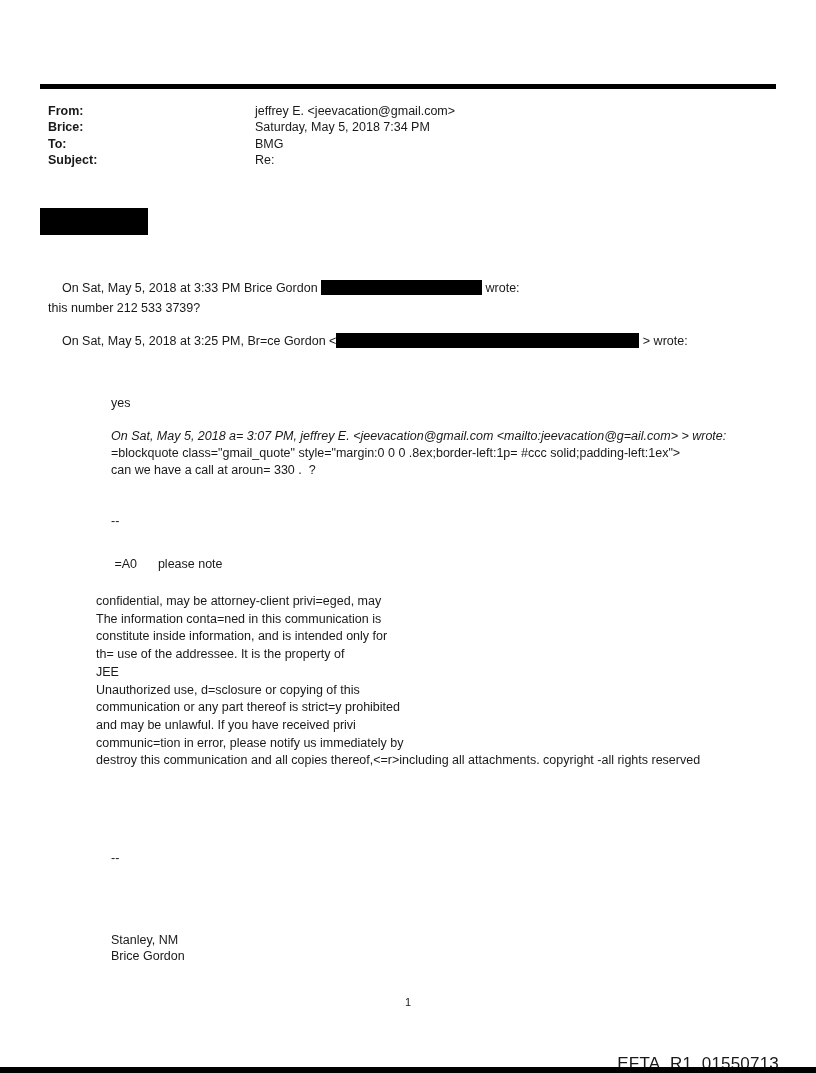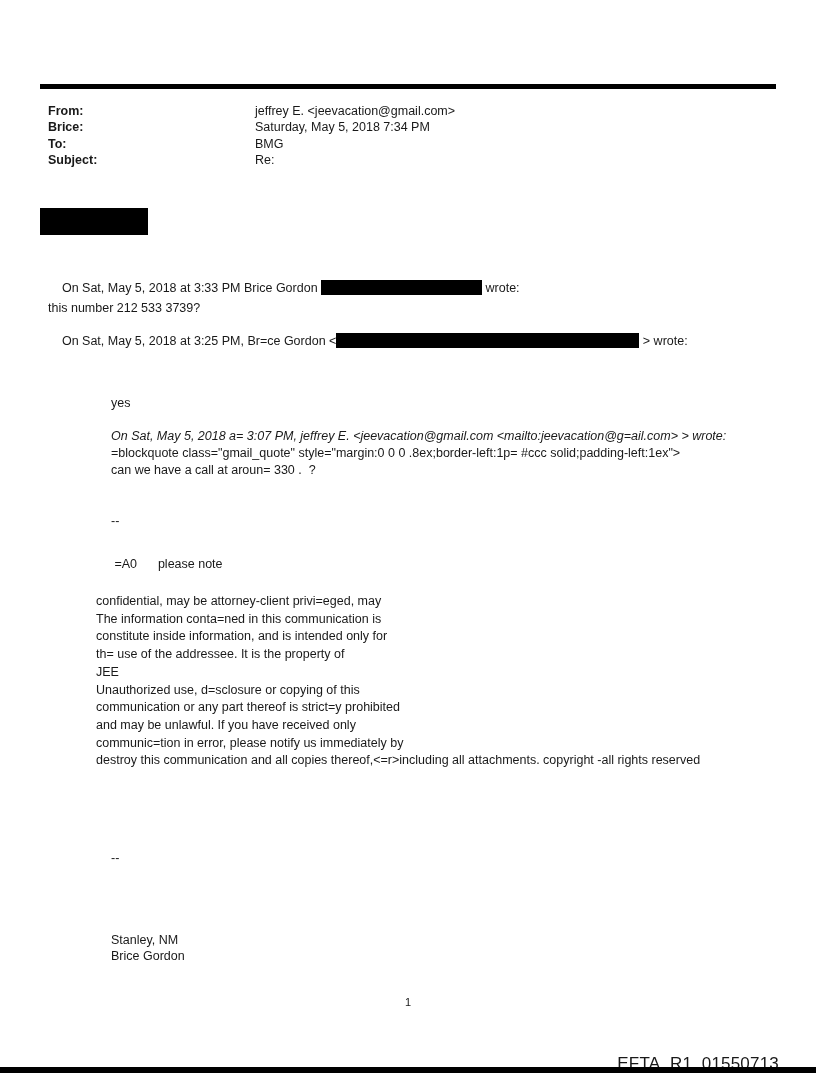--- a/index.html
+++ b/index.html
@@ -101,21 +101,21 @@
   <div class="line indent" style="top:557px;"> =A0      please note</div>
 
   <div class="disclaimer">
     <div>confidential, may be attorney-client privi=eged, may</div>
     <div>The information conta=ned in this communication is</div>
     <div>constitute inside information, and is intended only for</div>
     <div>th= use of the addressee. It is the property of</div>
     <div>JEE</div>
     <div>Unauthorized use, d=sclosure or copying of this</div>
     <div>communication or any part thereof is strict=y prohibited</div>
-    <div>and may be unlawful. If you have received only</div>
+    <div>and may be unlawful. If you have received privi</div>
     <div>communic=tion in error, please notify us immediately by</div>
     <div>destroy this communication and all copies thereof,&lt;=r&gt;including all attachments. copyright -all rights reserved</div>
   </div>
 
   <div class="line indent" style="top:851px;">--</div>
 
   <div class="line indent" style="top:949px;">Brice Gordon</div>
 
   <div class="line indent" style="top:933px;">Stanley, NM</div>
 

